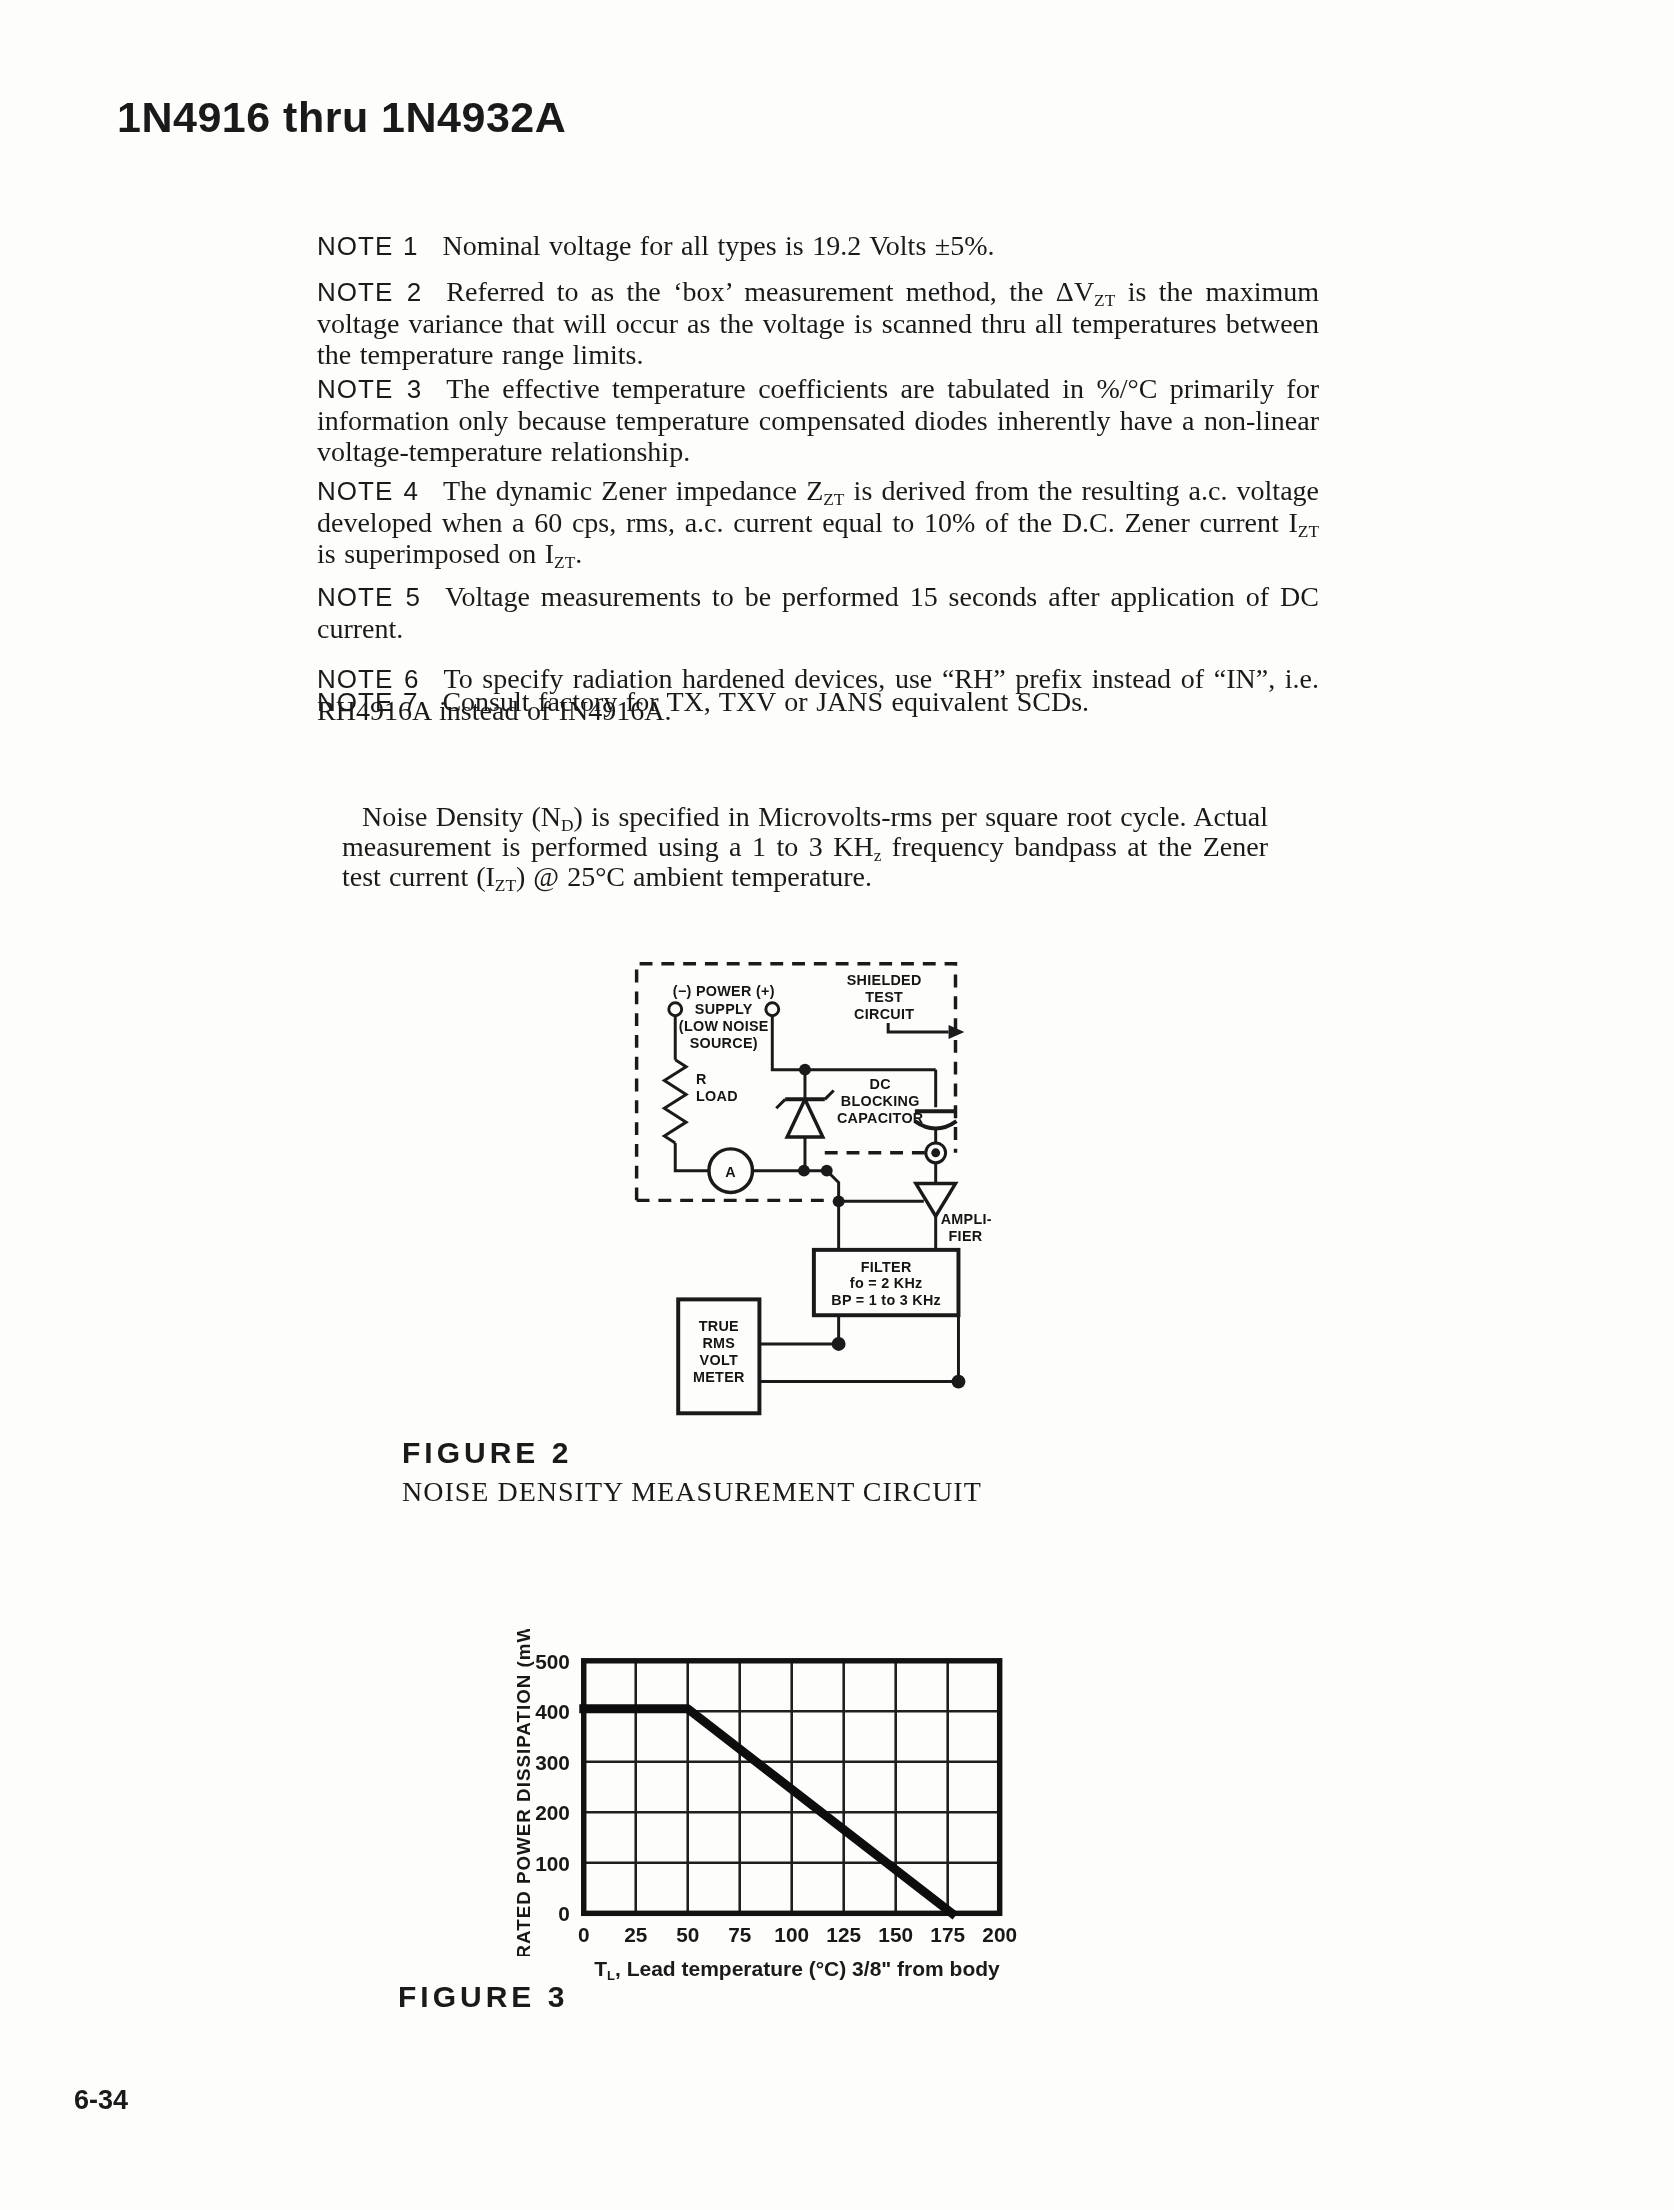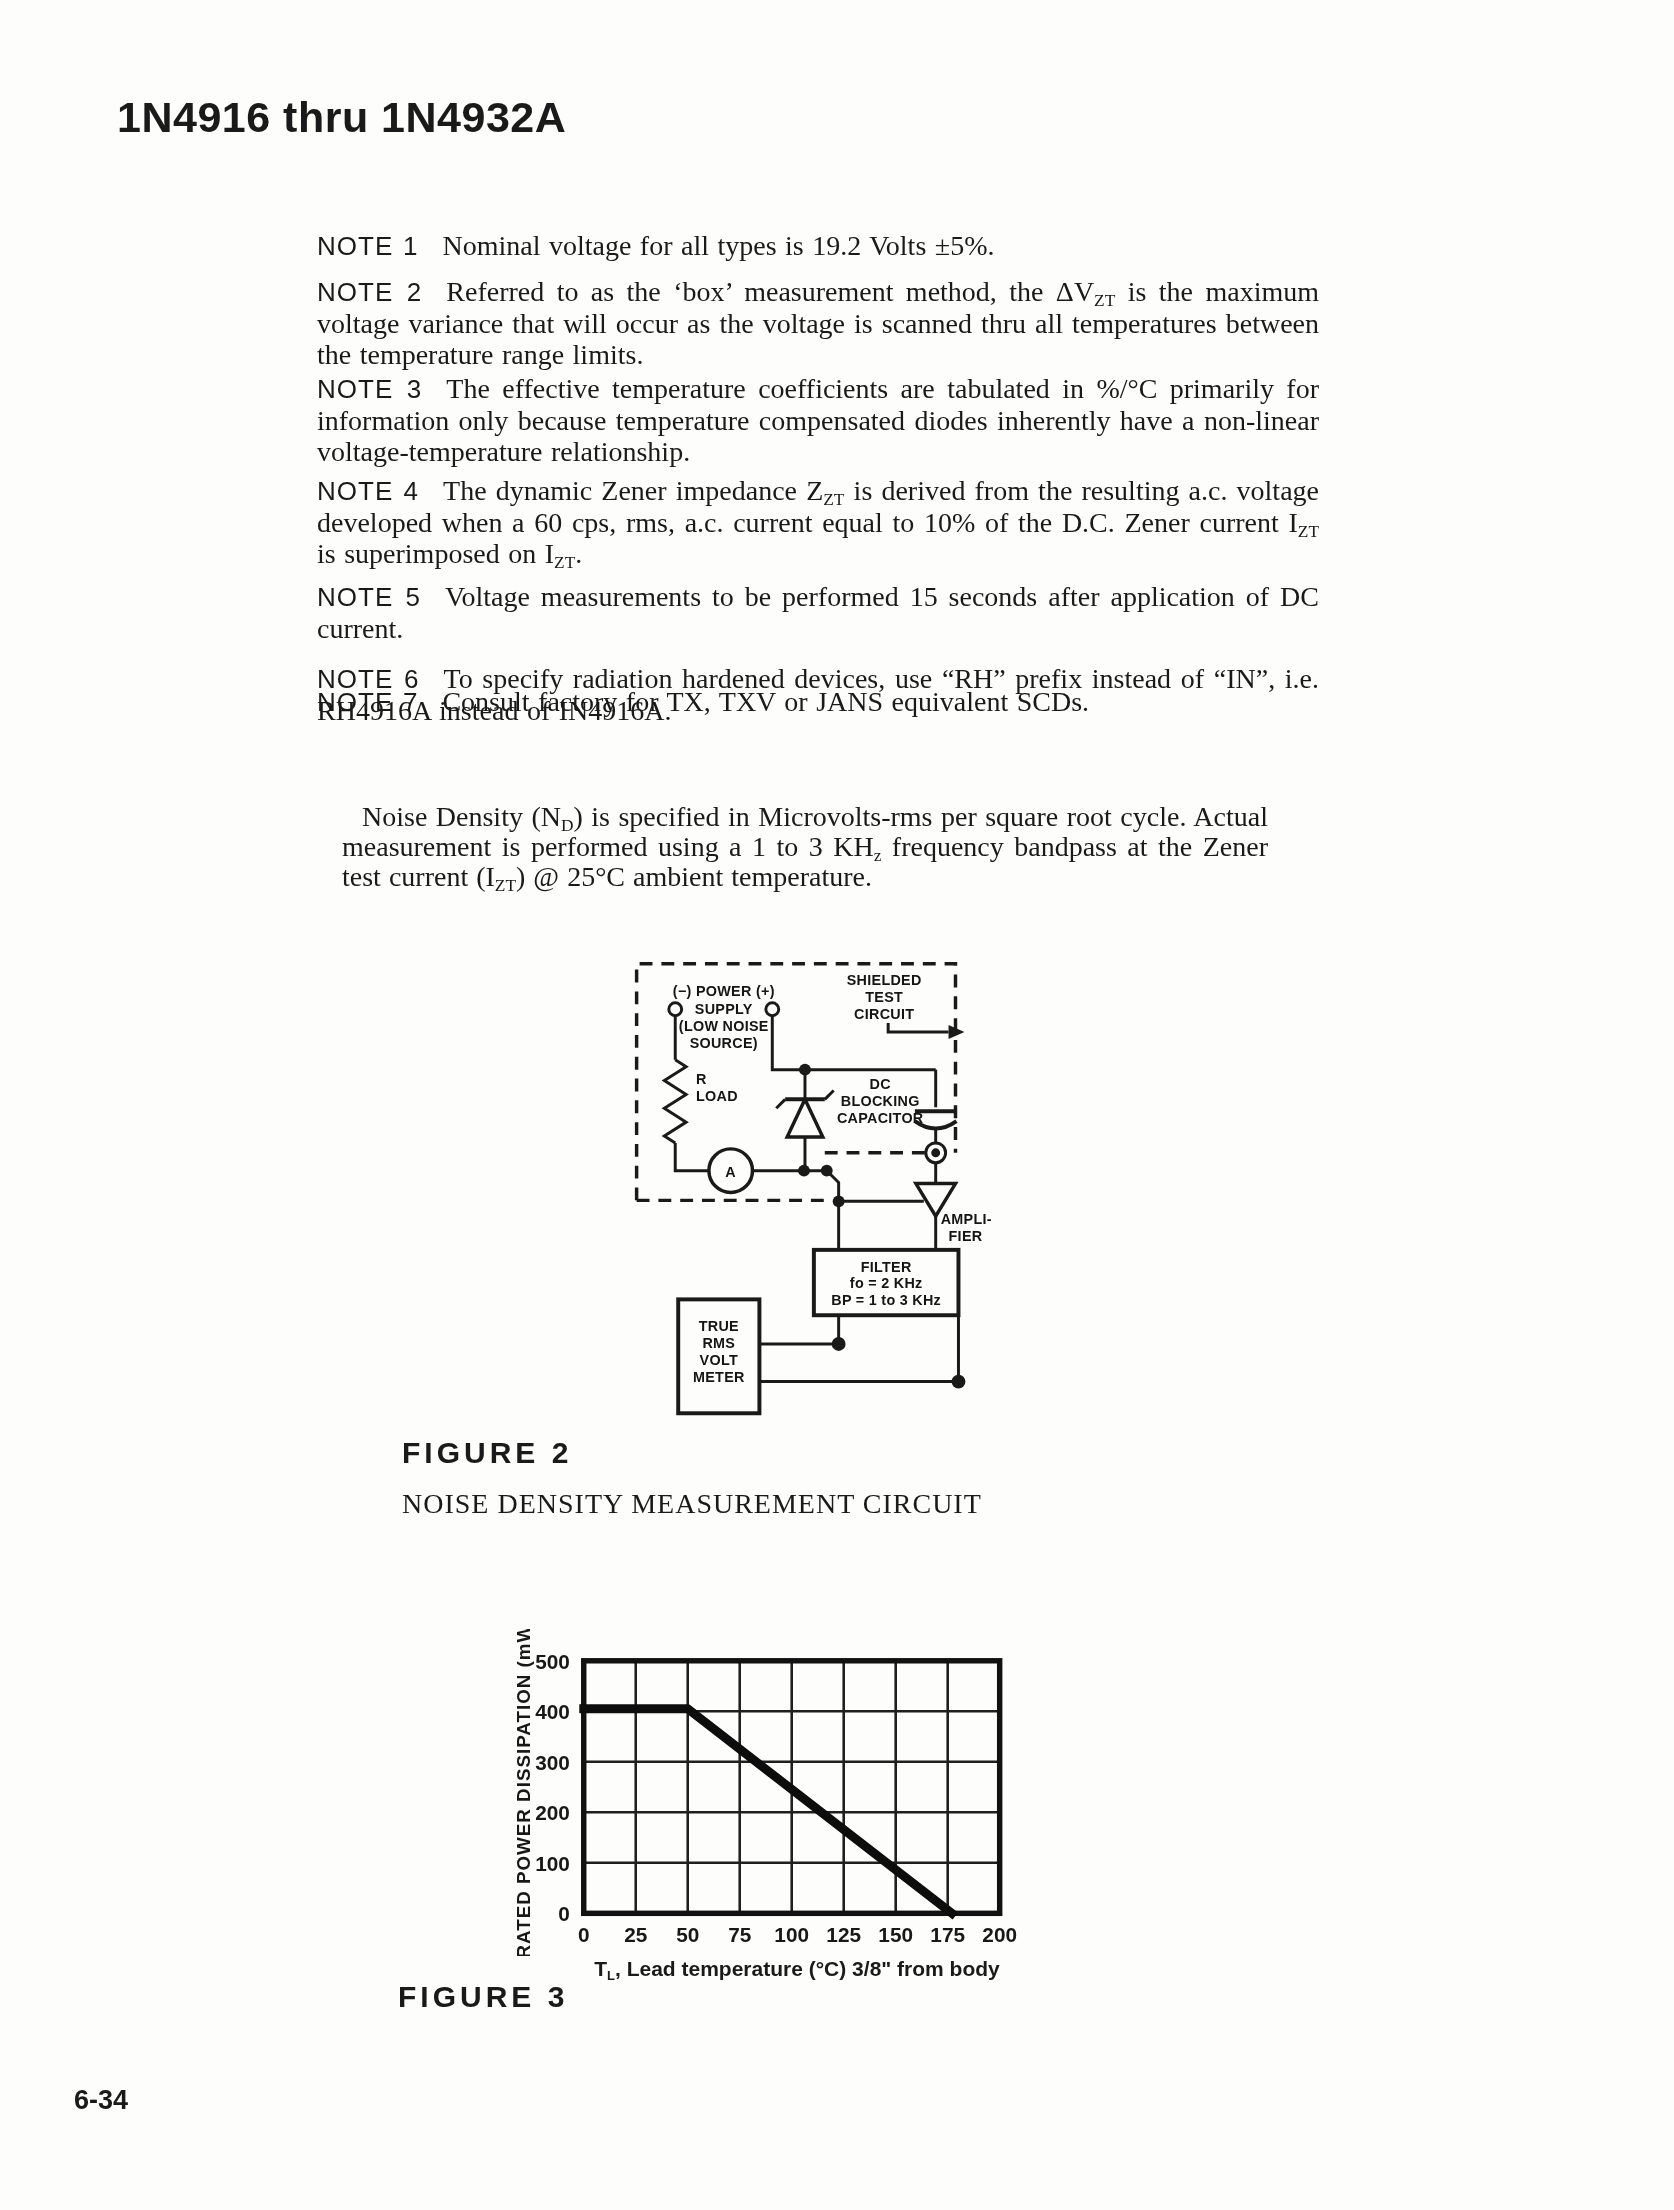--- a/index.html
+++ b/index.html
@@ -26,21 +26,21 @@
   sub{font-size:0.62em;line-height:0;vertical-align:-0.28em;}
   .para{
     position:absolute;left:342px;top:802px;width:926px;margin:0;
     font-size:28px;line-height:30px;text-align:justify;text-indent:20px;word-spacing:1px;
   }
   .figblock{position:absolute;}
   .figtitle{
     font-family:"Liberation Sans",sans-serif;font-weight:bold;
     font-size:30px;letter-spacing:4px;margin:0;
   }
-  .figcap{font-size:28px;letter-spacing:1px;margin:18px 0 0 0;}
+  .figcap{font-size:28px;letter-spacing:1px;margin:6px 0 0 0;}
   .pagenum{
     position:absolute;left:74px;top:2085px;margin:0;
     font-family:"Liberation Sans",sans-serif;font-weight:bold;font-size:27px;
   }
   .xlab{
     position:absolute;left:480px;top:1936px;width:634px;text-align:center;
     font-family:"Liberation Sans",sans-serif;font-weight:bold;font-size:21px;
   }
   
   .w{stroke:#1a1a1a;stroke-width:3;fill:none;}

